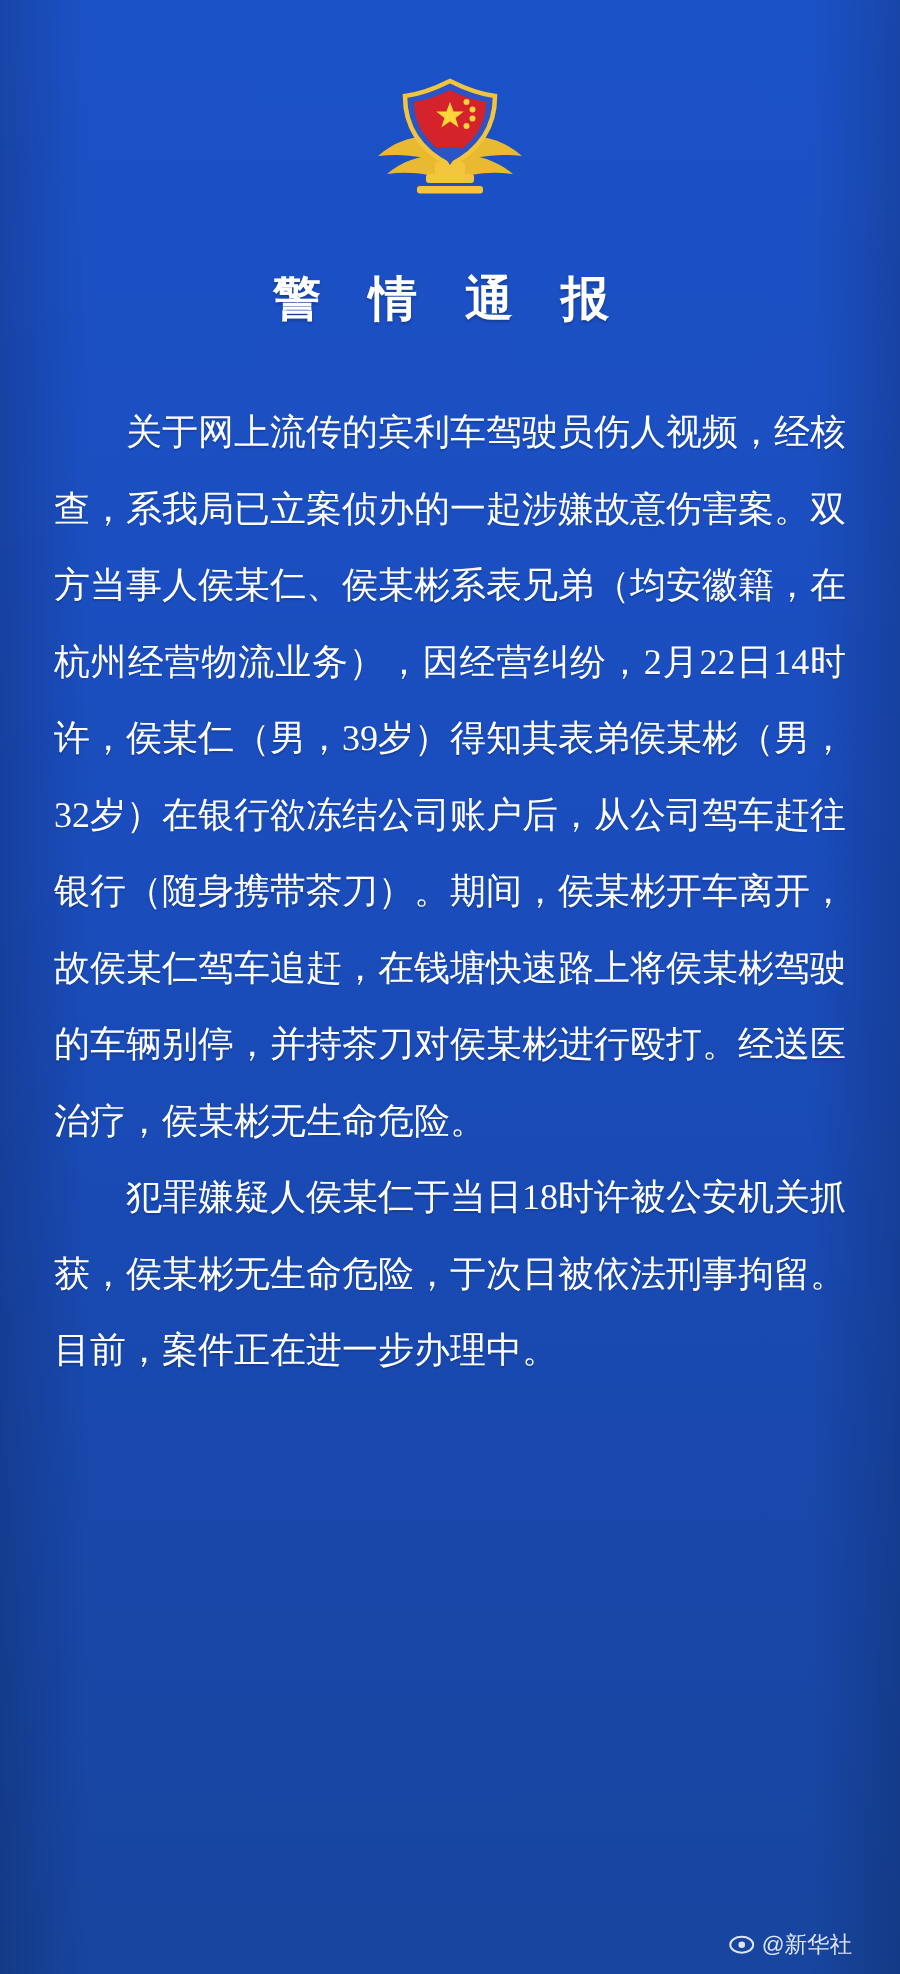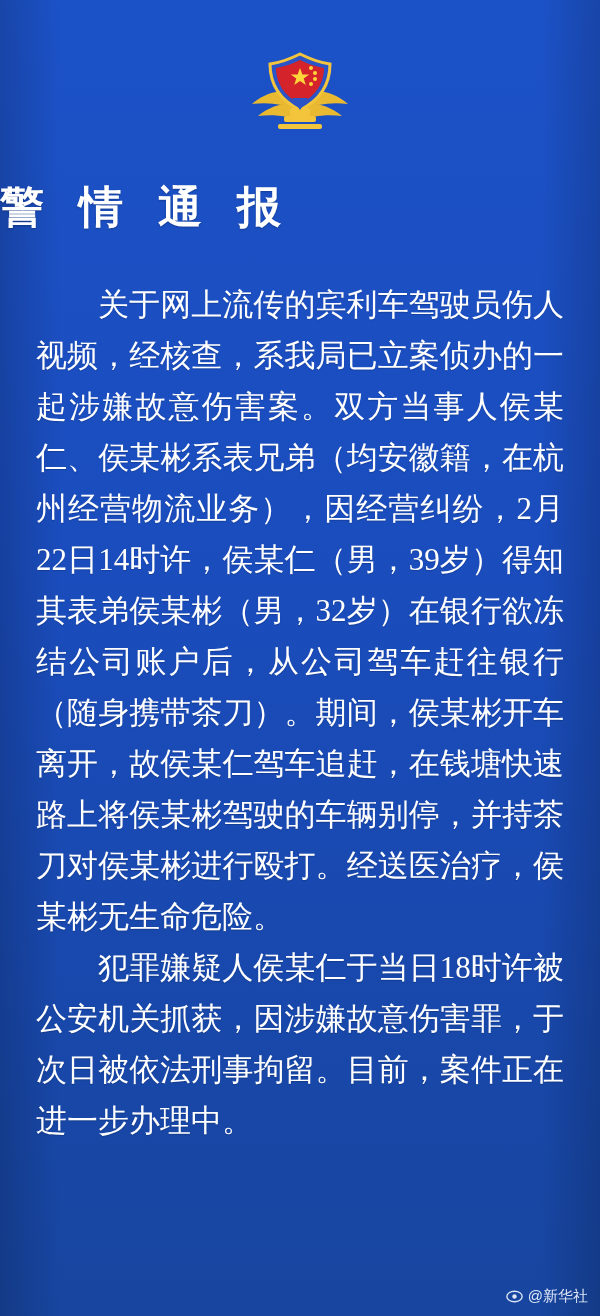--- a/index.html
+++ b/index.html
@@ -48,48 +48,49 @@
   }
   .emblem {
     width: 120px;
     height: 92px;
     position: relative;
   }
 
   .doc-title {
     position: relative;
     z-index: 2;
+    text-align: center;
     color: #ffffff;
-    font-size: 44px;
+    font-size: 32px;
     letter-spacing: 12px;
     font-weight: bold;
     margin-top: 38px;
     text-shadow: 0 1px 2px rgba(0,0,0,0.25);
     font-family: "Liberation Serif", "DejaVu Serif", serif;
   }
 
   .body-text {
     position: relative;
     z-index: 2;
     margin: 42px 36px 0 36px;
     color: #ffffff;
-    font-size: 31px;
+    font-size: 24px;
     line-height: 51px;
     text-align: justify;
     text-justify: inter-ideograph;
     text-shadow: 0 1px 1px rgba(0,0,0,0.18);
   }
   .body-text p {
     margin: 0;
     text-indent: 2em;
   }
 
   .footer {
     position: absolute;
-    right: 12px;
+    right: 32px;
     bottom: 10px;
     z-index: 3;
     display: flex;
     align-items: center;
     gap: 5px;
     color: #e8eefc;
     font-size: 15px;
     font-family: "Liberation Sans", sans-serif;
     opacity: 0.95;
   }
@@ -135,21 +136,21 @@
 
         <path d="M52 50 L60 62 L68 50 Z" fill="#2b54c6"></path>
       </svg>
     </div>
   </div>
 
   <div class="doc-title">警 情 通 报</div>
 
   <div class="body-text">
     <p>关于网上流传的宾利车驾驶员伤人视频，经核查，系我局已立案侦办的一起涉嫌故意伤害案。双方当事人侯某仁、侯某彬系表兄弟（均安徽籍，在杭州经营物流业务），因经营纠纷，2月22日14时许，侯某仁（男，39岁）得知其表弟侯某彬（男，32岁）在银行欲冻结公司账户后，从公司驾车赶往银行（随身携带茶刀）。期间，侯某彬开车离开，故侯某仁驾车追赶，在钱塘快速路上将侯某彬驾驶的车辆别停，并持茶刀对侯某彬进行殴打。经送医治疗，侯某彬无生命危险。</p>
-    <p>犯罪嫌疑人侯某仁于当日18时许被公安机关抓获，因涉嫌故意伤害罪，于次日被依法刑事拘留。目前，案件正在进一步办理中。</p>
+    <p>犯罪嫌疑人侯某仁于当日18时许被公安机关抓获，侯某彬无生命危险，于次日被依法刑事拘留。目前，案件正在进一步办理中。</p>
   </div>
 
   <div class="footer">
     <span class="weibo-eye">
       <svg viewBox="0 0 20 20" width="17" height="17" aria-hidden="true">
         <ellipse cx="10" cy="10" rx="9" ry="6.2" fill="none" stroke="#e8eefc" stroke-width="1.6"></ellipse>
         <circle cx="10" cy="10" r="2.6" fill="#e8eefc"></circle>
       </svg>
     </span>
     <span>@新华社</span>

